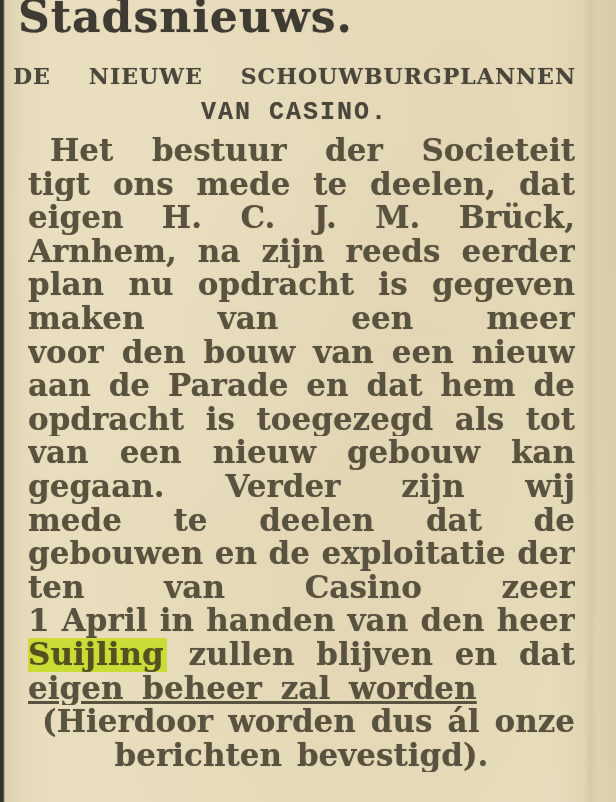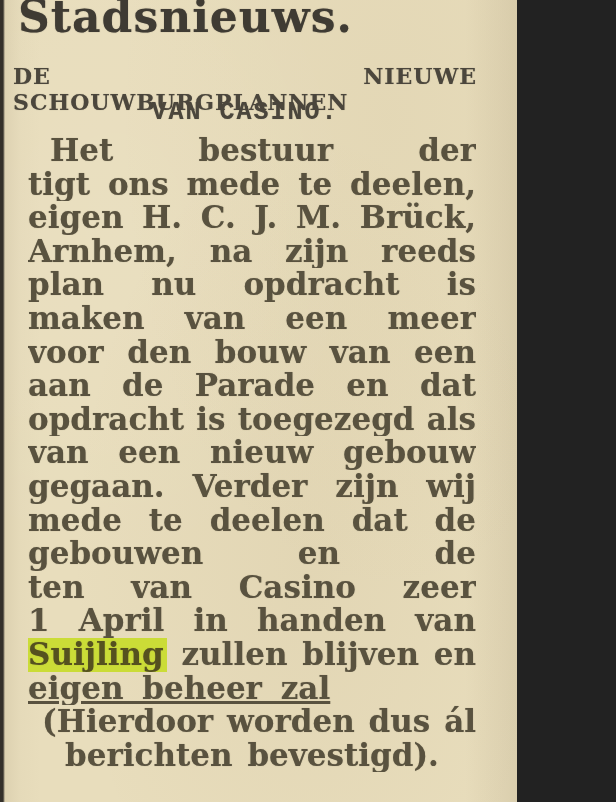--- a/index.html
+++ b/index.html
@@ -2,21 +2,21 @@
 <html style="--paper: #e8ddbc; --rule: #34302a; --hl: #cbdc37;"><head>
 <meta charset="utf-8">
 <style>
   html, body {
     margin: 0;
     padding: 0;
     background: #222;
   }
   .clipping {
     position: relative;
-    width: 517px;
+    width: 616px;
     height: 802px;
     overflow: hidden;
     font-family: "DejaVu Serif", serif;
     background:
       radial-gradient(ellipse at 22% 28%, rgba(255,255,255,0.06), transparent 45%),
       radial-gradient(ellipse at 75% 15%, rgba(140,110,60,0.05), transparent 50%),
       radial-gradient(ellipse at 60% 70%, rgba(130,100,55,0.06), transparent 55%),
       linear-gradient(90deg, rgba(95,75,45,0.10) 0%, rgba(95,75,45,0.02) 4%, transparent 8%,
         transparent 90%, rgba(95,75,45,0.05) 95%, rgba(95,75,45,0.10) 100%),
       var(--paper, #e8ddbc);

